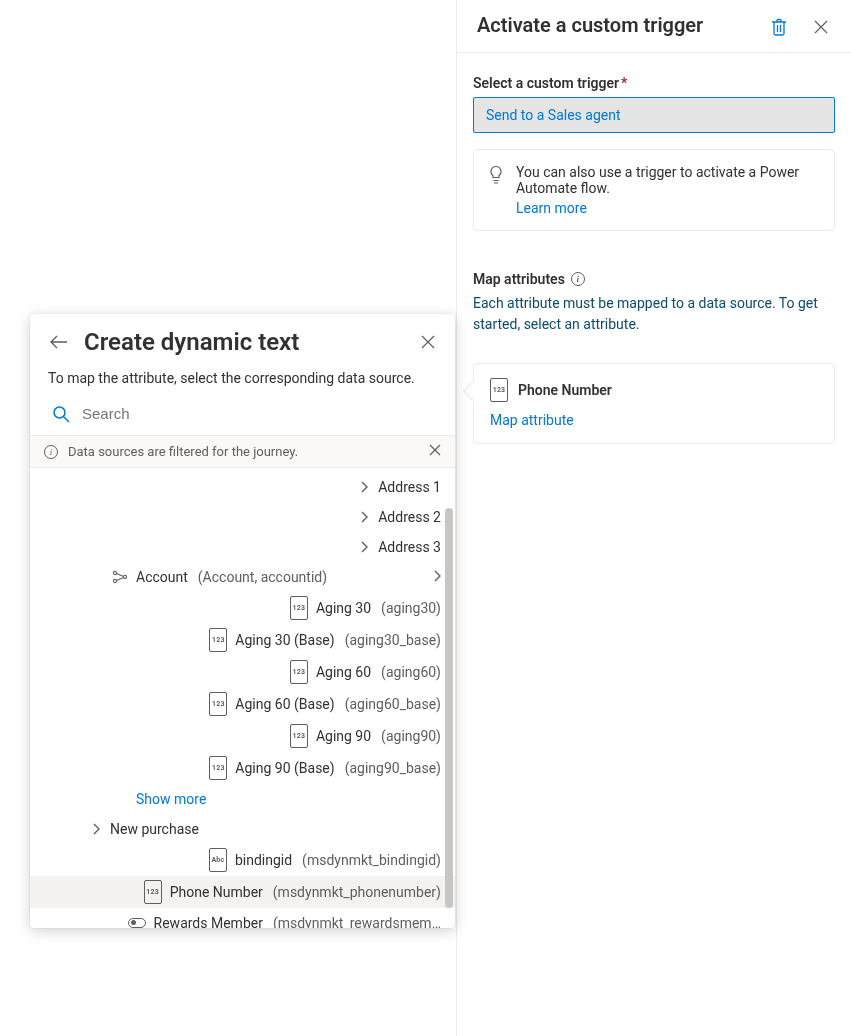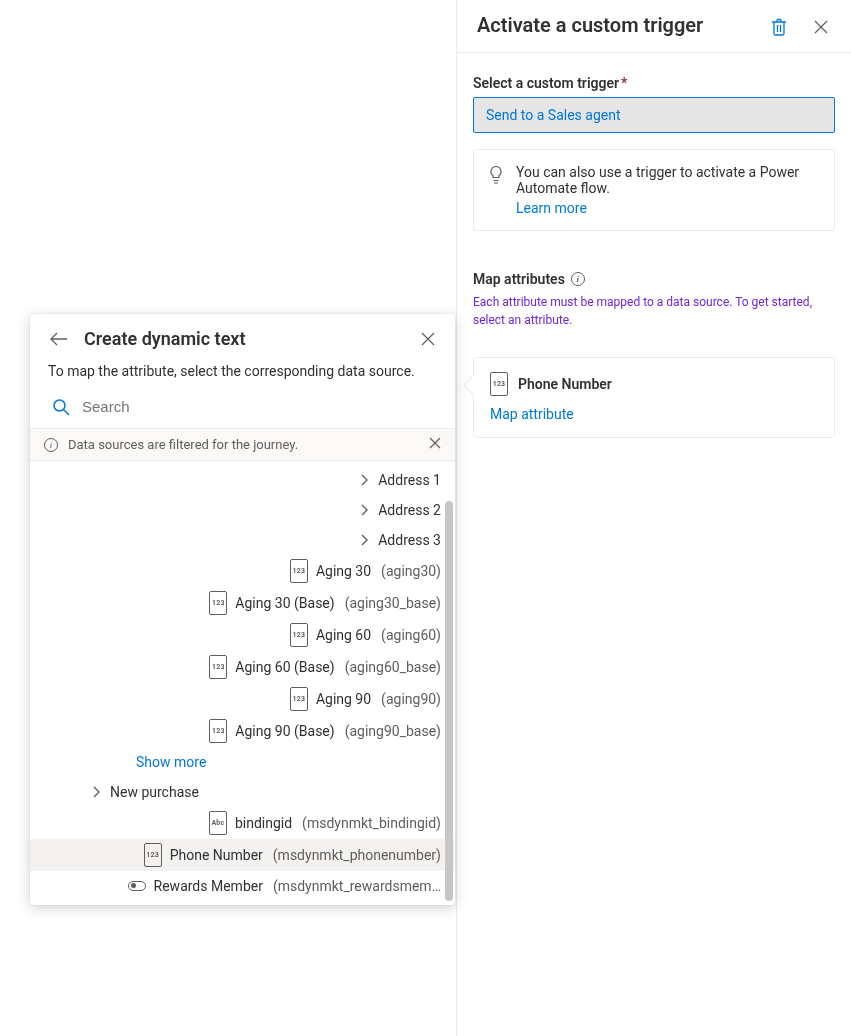--- a/index.html
+++ b/index.html
@@ -71,22 +71,22 @@
   }
   .info-card .bulb { flex: 0 0 auto; color: #605e5c; margin-top: 1px; }
   .info-card a { color: #0078d4; text-decoration: none; display: inline-block; margin-top: 4px; }
   .section-hdr {
     margin-top: 40px;
     font-size: 14px; font-weight: 600;
     display: flex; align-items: center; gap: 6px;
   }
   .section-desc {
     margin-top: 6px;
-    font-size: 12px;
-    color: #6d28d9;
+    font-size: 14px;
+    color: #0c4a6e;
     line-height: 1.5;
   }
   .attr-card {
     margin-top: 28px;
     border: 1px solid #edebe9;
     border-radius: 4px;
     padding: 14px 16px 14px 16px;
     position: relative;
   }
   .attr-card .row1 { display: flex; align-items: center; gap: 10px; font-size: 14px; font-weight: 600; }
@@ -110,21 +110,21 @@
     border-radius: 4px;
     box-shadow: 0 3px 14px rgba(0,0,0,.18), 0 0 2px rgba(0,0,0,.12);
     display: flex; flex-direction: column;
     overflow: hidden;
   }
   .popup-header {
     display: flex; align-items: center;
     padding: 14px 18px 6px 18px;
     gap: 14px;
   }
-  .popup-title { font-size: 18px; font-weight: 600; flex: 1; }
+  .popup-title { font-size: 24px; font-weight: 600; flex: 1; }
   .popup-desc {
     padding: 6px 18px 10px 18px;
     font-size: 14px;
     color: #323130;
     line-height: 1.45;
   }
   .search-row {
     display: flex; align-items: center; gap: 10px;
     padding: 6px 18px 12px 22px;
   }
@@ -320,20 +320,35 @@
     </div>
     <div class="tree-item ind-1">
       <span class="chev">
         <svg width="8" height="12" viewBox="0 0 8 12" stroke="#605e5c" stroke-width="1.4" fill="none">
             <path d="M2 1l5 5-5 5"></path>
           </svg>
       </span>
       <span>Address 3</span>
     </div>
 
+    <div class="tree-item ind-1" style="padding-left:82px;">
+      <svg width="16" height="14" viewBox="0 0 16 14" fill="none" stroke="#605e5c" stroke-width="1.1">
+        <circle cx="3" cy="3" r="1.6"></circle>
+          <circle cx="3" cy="11" r="1.6"></circle>
+          <circle cx="13" cy="7" r="1.6"></circle>
+        <path d="M4.5 3.5L11 6.2M4.5 10.5L11 7.8"></path>
+      </svg>
+      <span>Account</span>
+      <span class="tech">(Account, accountid)</span>
+      <span class="chev-right-end">
+        <svg width="8" height="12" viewBox="0 0 8 12" stroke="#605e5c" stroke-width="1.4" fill="none">
+            <path d="M2 1l5 5-5 5"></path>
+          </svg>
+      </span>
+    </div>
 
     <div class="tree-item ind-1" style="padding-left:82px;">
       <span class="type-chip">123</span>
       <span>Aging 30</span>
         <span class="tech">(aging30)</span>
     </div>
     <div class="tree-item ind-1" style="padding-left:82px;">
       <span class="type-chip">123</span>
       <span>Aging 30 (Base)</span>
         <span class="tech">(aging30_base)</span>

